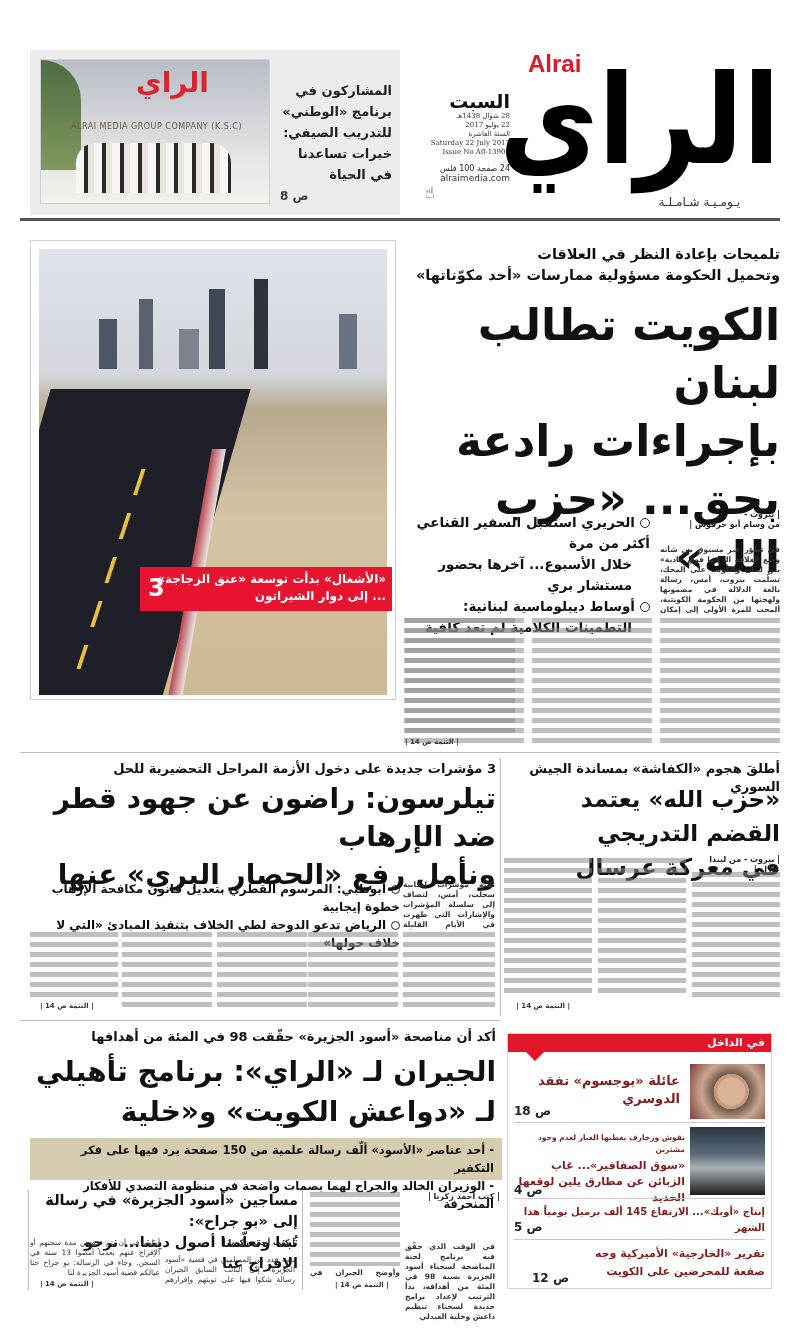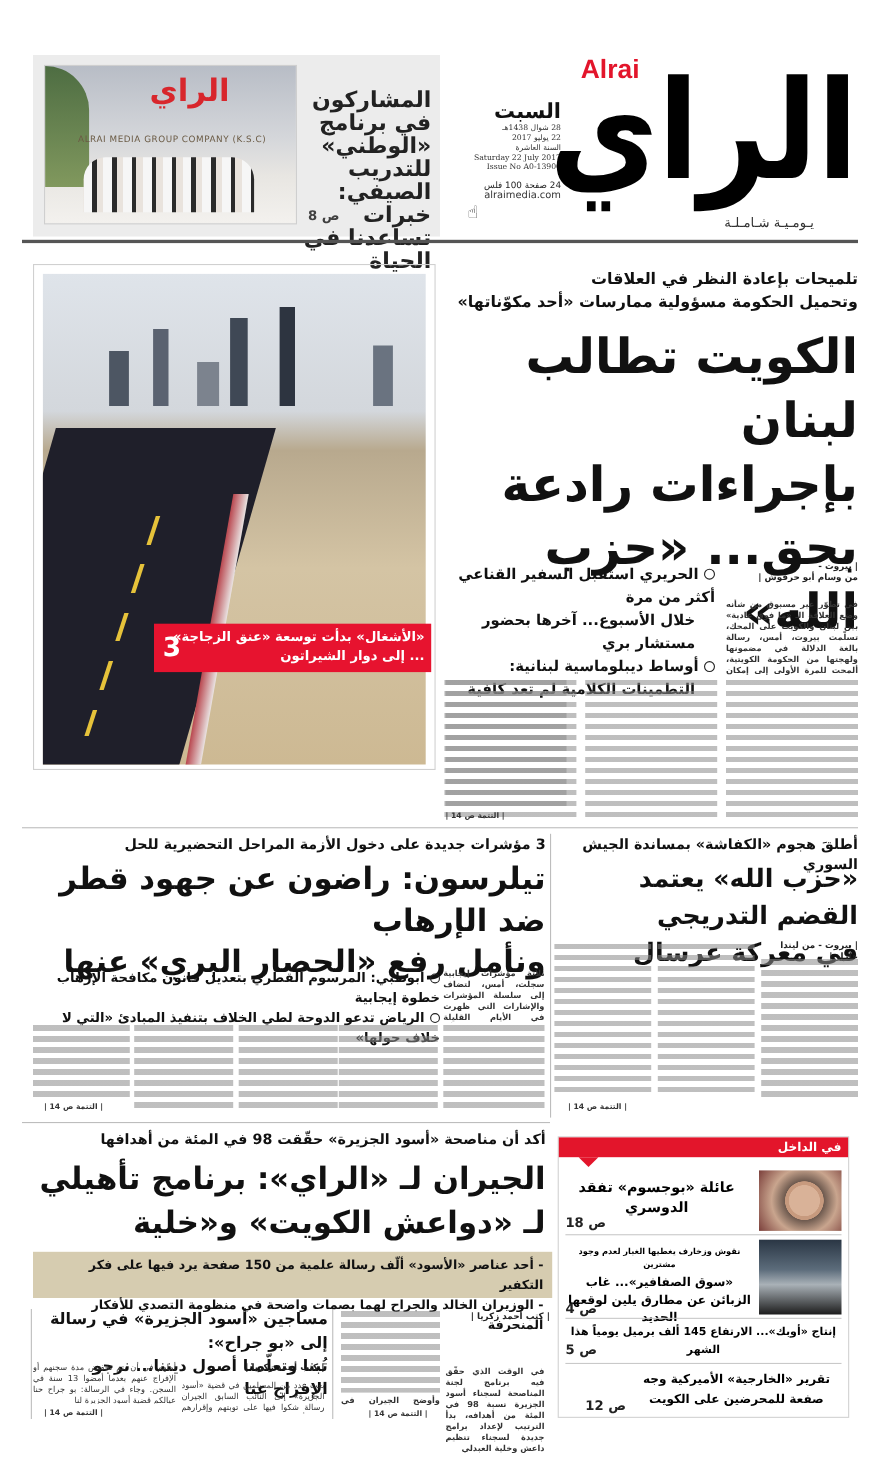--- a/index.html
+++ b/index.html
@@ -6,21 +6,21 @@
   html, body { width: 800px; height: 1337px; background: #ffffff; overflow: hidden; }
   body { font-family: "DejaVu Sans", sans-serif; color: #111; direction: rtl; position: relative; }
   .abs { position: absolute; }
   .promo { left: 30px; top: 50px; width: 370px; height: 165px; background: #ececec; }
   .promo-photo { position: absolute; left: 10px; top: 9px; width: 230px; height: 145px;
     background: linear-gradient(180deg,#b8bdc6 0%,#d4d6da 45%,#e8e6e2 70%,#f3f1ee 100%); border: 1px solid #cfcfcf; overflow: hidden; }
   .promo-photo .logo-red { position: absolute; left: 95px; top: 6px; font-weight: bold; color: #d8262c; font-size: 28px; font-family: "DejaVu Sans", sans-serif; }
   .promo-photo .bldg-text { position: absolute; left: 30px; top: 62px; font-size: 8px; color: #6b5b45; letter-spacing: 0.5px; direction: ltr; }
   .promo-photo .palm { position: absolute; left: 0; top: 0; width: 40px; height: 110px; background: linear-gradient(180deg,#3b5f2b,#6e8a46); border-radius: 0 40px 0 0; opacity: .85; }
   .promo-photo .crowd { position: absolute; left: 35px; bottom: 10px; width: 155px; height: 50px; background: repeating-linear-gradient(90deg,#f6f6f6 0 8px,#2a2a2a 8px 12px,#e9e3dd 12px 18px); border-radius: 20px 20px 0 0; }
-  .promo-title { position: absolute; right: 8px; top: 30px; width: 120px; text-align: right; font-weight: bold; font-size: 20px; line-height: 21px; color: #222; }
+  .promo-title { position: absolute; right: 8px; top: 30px; width: 120px; text-align: right; font-weight: bold; font-size: 13px; line-height: 21px; color: #222; }
   .promo-page { position: absolute; left: 250px; bottom: 12px; font-size: 12px; font-weight: bold; color: #404040; }
 
   .dateblock { left: 425px; top: 90px; width: 85px; text-align: right; }
   .dateblock .day { font-size: 19px; font-weight: bold; line-height: 22px; }
   .dateblock .line { font-size: 7px; line-height: 9px; color: #333; font-family: "DejaVu Serif", serif; }
   .dateblock .price { font-size: 8px; margin-top: 7px; color: #222; }
   .dateblock .site { font-size: 9px; color: #333; direction: ltr; text-align: right; }
   .dateblock .hand { font-size: 16px; text-align: left; color: #444; }
 
   .logo { left: 520px; top: 50px; width: 260px; height: 165px; }
@@ -72,21 +72,21 @@
   .sub-bullets { text-align: right; font-weight: bold; font-size: 12px; line-height: 18px; }
   .sub-bullets .circ { display: inline-block; width: 9px; height: 9px; border: 1.5px solid #222; border-radius: 50%; margin-left: 5px; vertical-align: middle; }
 
   .tan-box { left: 30px; top: 1138px; width: 472px; height: 42px; background: #d6ccb0; text-align: right; font-weight: bold; font-size: 11.5px; line-height: 18px; padding: 3px 8px; }
 
   
   .inside { left: 507px; top: 1033px; width: 265px; height: 256px; border: 1px solid #d2d2d2; }
   .inside-head { position: absolute; right: 0; top: 0; width: 100%; height: 18px; background: #e3152b; color: #fff; font-weight: bold; font-size: 11px; text-align: right; padding-right: 6px; line-height: 18px; }
   .inside-notch { position: absolute; left: 18px; top: 18px; width: 0; height: 0; border-left: 9px solid transparent; border-right: 9px solid transparent; border-top: 9px solid #e3152b; }
   .inside-item { position: absolute; left: 6px; right: 6px; }
-  .inside-item .title { text-align: center; font-weight: bold; color: #000000; }
+  .inside-item .title { text-align: right; font-weight: bold; color: #7f1d1d; }
   .inside-item .pg { position: absolute; left: 0; font-size: 12px; font-weight: bold; color: #222; }
   .inside-item .thumb { position: absolute; right: 0; top: 0; width: 75px; height: 55px; }
   .thumb-face { background: radial-gradient(circle at 55% 50%,#d9b298 0 28%,#c79a7e 29% 35%,#6e5a4f 36%,#c9a58e 60%,#7b3f3b 100%); }
   .thumb-market { background: linear-gradient(180deg,#2a3644 0%,#5c6c7b 40%,#a9b1b7 60%,#1c1c1c 100%); }
   .inside-sep { position: absolute; left: 6px; right: 6px; height: 1px; background: #c9c9c9; }
 </style>
 </head>
 <body>
 
 <div class="abs promo">

